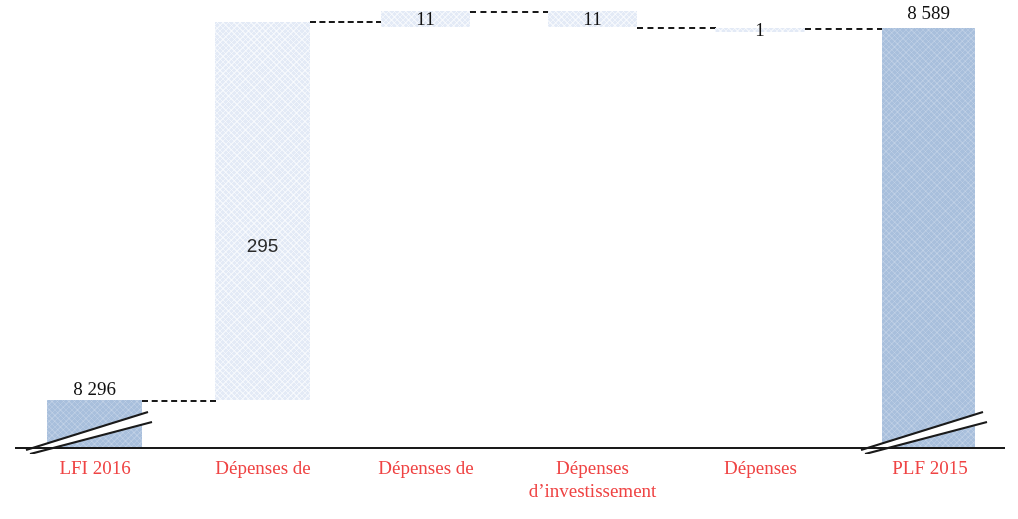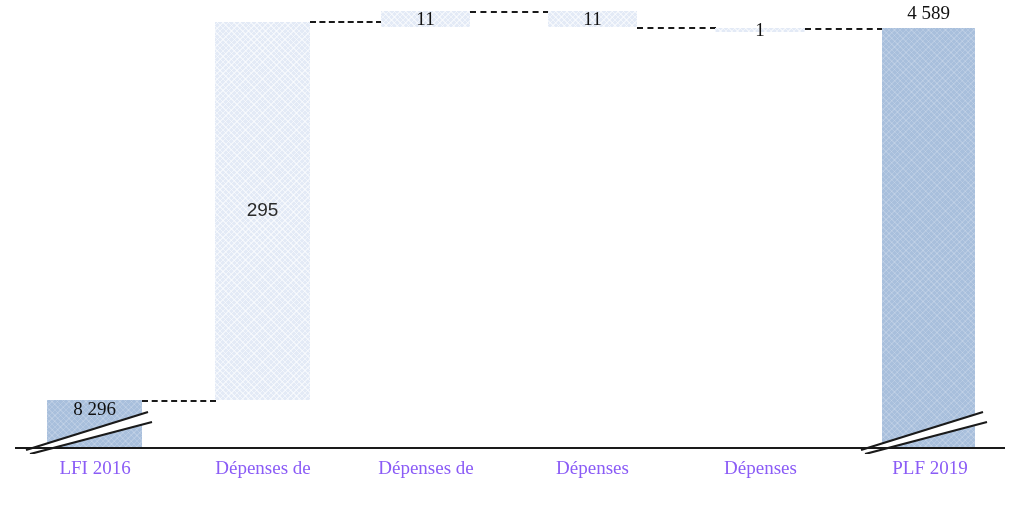--- a/index.html
+++ b/index.html
@@ -55,27 +55,28 @@
     font-size:19px;
     color:#111111;
     text-align:center;
     white-space:nowrap;
     line-height:1;
   }
   .value-label.inside{
     font-family:"Liberation Sans", sans-serif;
     font-size:19px;
     color:#2b2b2b;
+    margin-top:36px;
   }
   
   .cat-label{
     position:absolute;
     font-family:"Liberation Serif", serif;
     font-size:19px;
-    color:#8b5cf6;
+    color:#ef4444;
     text-align:center;
     line-height:1.22;
     top:456px;
   }
 </style>
 </head>
 <body>
 
 <div id="chart">
 
@@ -104,49 +105,50 @@
   </svg>
 
   <svg class="break-mark" style="left:855px; top:392px;" width="150" height="62" viewBox="0 0 150 62">
     <polygon points="6,58 128,20 132,30 10,62" fill="#ffffff"></polygon>
     <line x1="6" y1="58" x2="128" y2="20" stroke="#1a1a1a" stroke-width="2.2"></line>
     <line x1="10" y1="62" x2="132" y2="30" stroke="#1a1a1a" stroke-width="2.2"></line>
   </svg>
 
   <div class="axis-line"></div>
 
-  <div class="value-label" style="left:47px; top:399px; width:95px;">8 296</div>
+  <div class="value-label" style="left:47px; top:379px; width:95px;">8 296</div>
 
   <div class="value-label inside" style="left:215px; top:200px; width:95px;">295</div>
 
   <div class="value-label" style="left:381px; top:9px; width:89px;">11</div>
 
   <div class="value-label" style="left:548px; top:9px; width:89px;">11</div>
 
   <div class="value-label" style="left:715px; top:20px; width:90px;">1</div>
 
-  <div class="value-label" style="left:875px; top:3px; width:107px;">4 589</div>
+  <div class="value-label" style="left:875px; top:3px; width:107px;">8 589</div>
 
   <div class="cat-label" style="left:20px; width:150px;">
     <div>LFI 2016</div>
   </div>
 
   <div class="cat-label" style="left:187px; width:152px;">
     <div>Dépenses de</div>
   </div>
 
   <div class="cat-label" style="left:349px; width:154px;">
     <div>Dépenses de</div>
   </div>
 
   <div class="cat-label" style="left:515px; width:155px;">
     <div>Dépenses</div>
+    <div>d’investissement</div>
   </div>
 
   <div class="cat-label" style="left:683px; width:155px;">
     <div>Dépenses</div>
   </div>
 
   <div class="cat-label" style="left:855px; width:150px;">
-    <div>PLF 2019</div>
+    <div>PLF 2015</div>
   </div>
 
 </div>
 
 </body></html>

